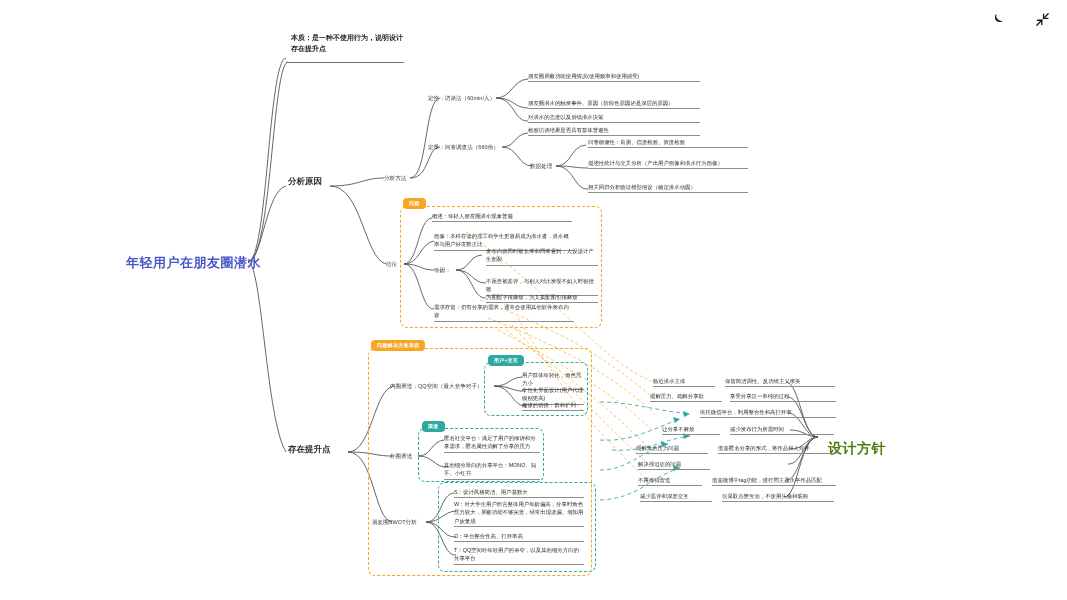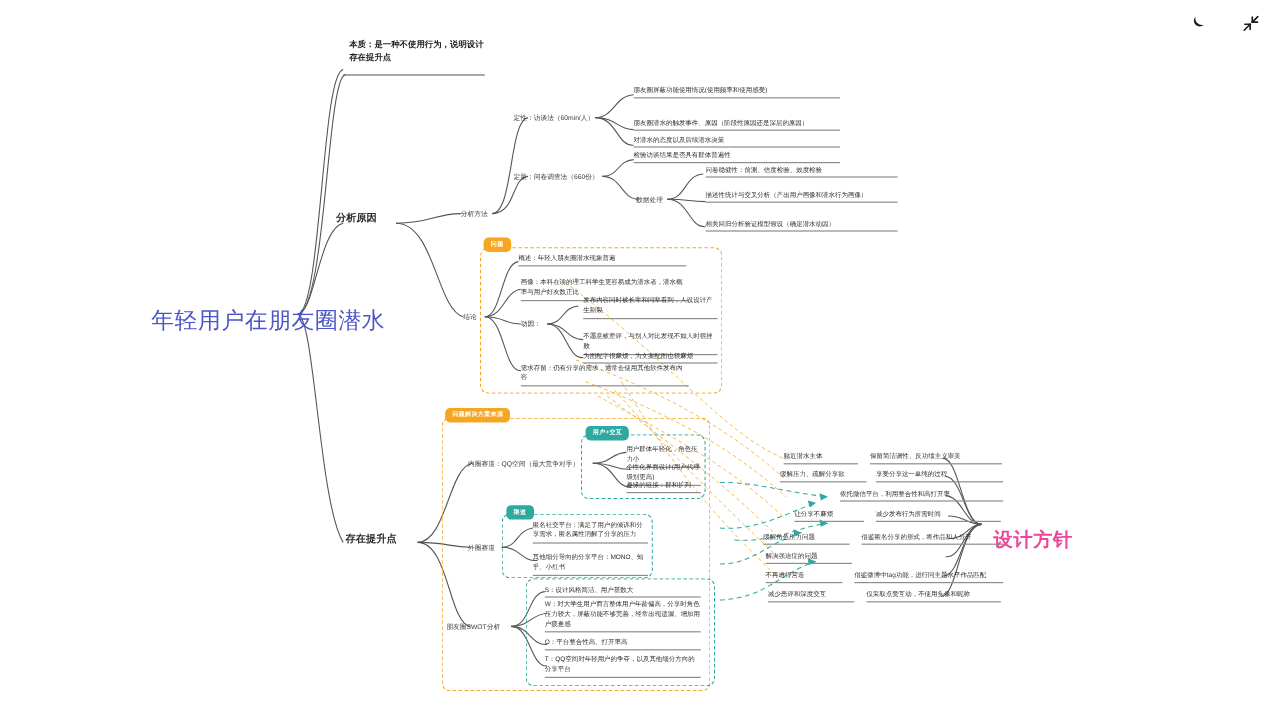--- a/index.html
+++ b/index.html
@@ -9,25 +9,25 @@
     font-family: "Liberation Sans", "DejaVu Sans", sans-serif;
     overflow: hidden;
   }
   #canvas { position: relative; width: 1067px; height: 600px; }
   svg.wires { position: absolute; inset: 0; width: 1067px; height: 600px; pointer-events: none; }
 
   .node { position: absolute; }
 
   
   .root-label {
-    color: #4a56c7; font-weight: normal; font-size: 19px;
+    color: #4a56c7; font-weight: bold; font-size: 13px;
     letter-spacing: .5px; white-space: nowrap;
   }
   .goal-label {
-    color: #ec4899; font-weight: bold; font-size: 16px;
+    color: #4d7c0f; font-weight: bold; font-size: 14px;
     letter-spacing: .5px; white-space: nowrap;
   }
   
   .l1 { font-size: 8.5px; color: #2b2b2b; font-weight: bold; white-space: nowrap; }
   
   .l2 { font-size: 5.6px; color: #3a3a3a; white-space: nowrap; }
   
   .leaf {
     font-size: 5.4px; color: #2e2e2e; line-height: 1.55;
     padding-bottom: 1px; border-bottom: 1px solid #8d8d8d;
@@ -163,21 +163,21 @@
     </div>
   </div>
 
   <div class="node topnote" style="left:291px; top:33px; width:210px;">本质：是一种不使用行为，说明设计
 存在提升点</div>
   <div class="topnote-rule" style="left:286px; top:62px; width:118px;"></div>
 
   <div class="node root-label" style="left:126px; top:254px;">年轻用户在朋友圈潜水</div>
   <div class="node goal-label" style="left:828px; top:440px;">设计方针</div>
 
-  <div class="node l1" style="left:280px; top:176px;">分析原因</div>
+  <div class="node l1" style="left:288px; top:176px;">分析原因</div>
   <div class="node l2" style="left:384px; top:175px;">分析方法</div>
 
   <div class="node l2" style="left:428px; top:95px;">定性：访谈法（60min/人）</div>
   <div class="leafwrap" style="left:528px; top:72px; width:172px;">
     <div class="leaf">朋友圈屏蔽功能使用情况(使用频率和使用感受)</div>
   </div>
   <div class="leafwrap" style="left:528px; top:99px; width:172px;">
     <div class="leaf">朋友圈潜水的触发事件、原因（阶段性原因还是深层的原因）</div>
   </div>
   <div class="leafwrap" style="left:528px; top:113px; width:172px;">

